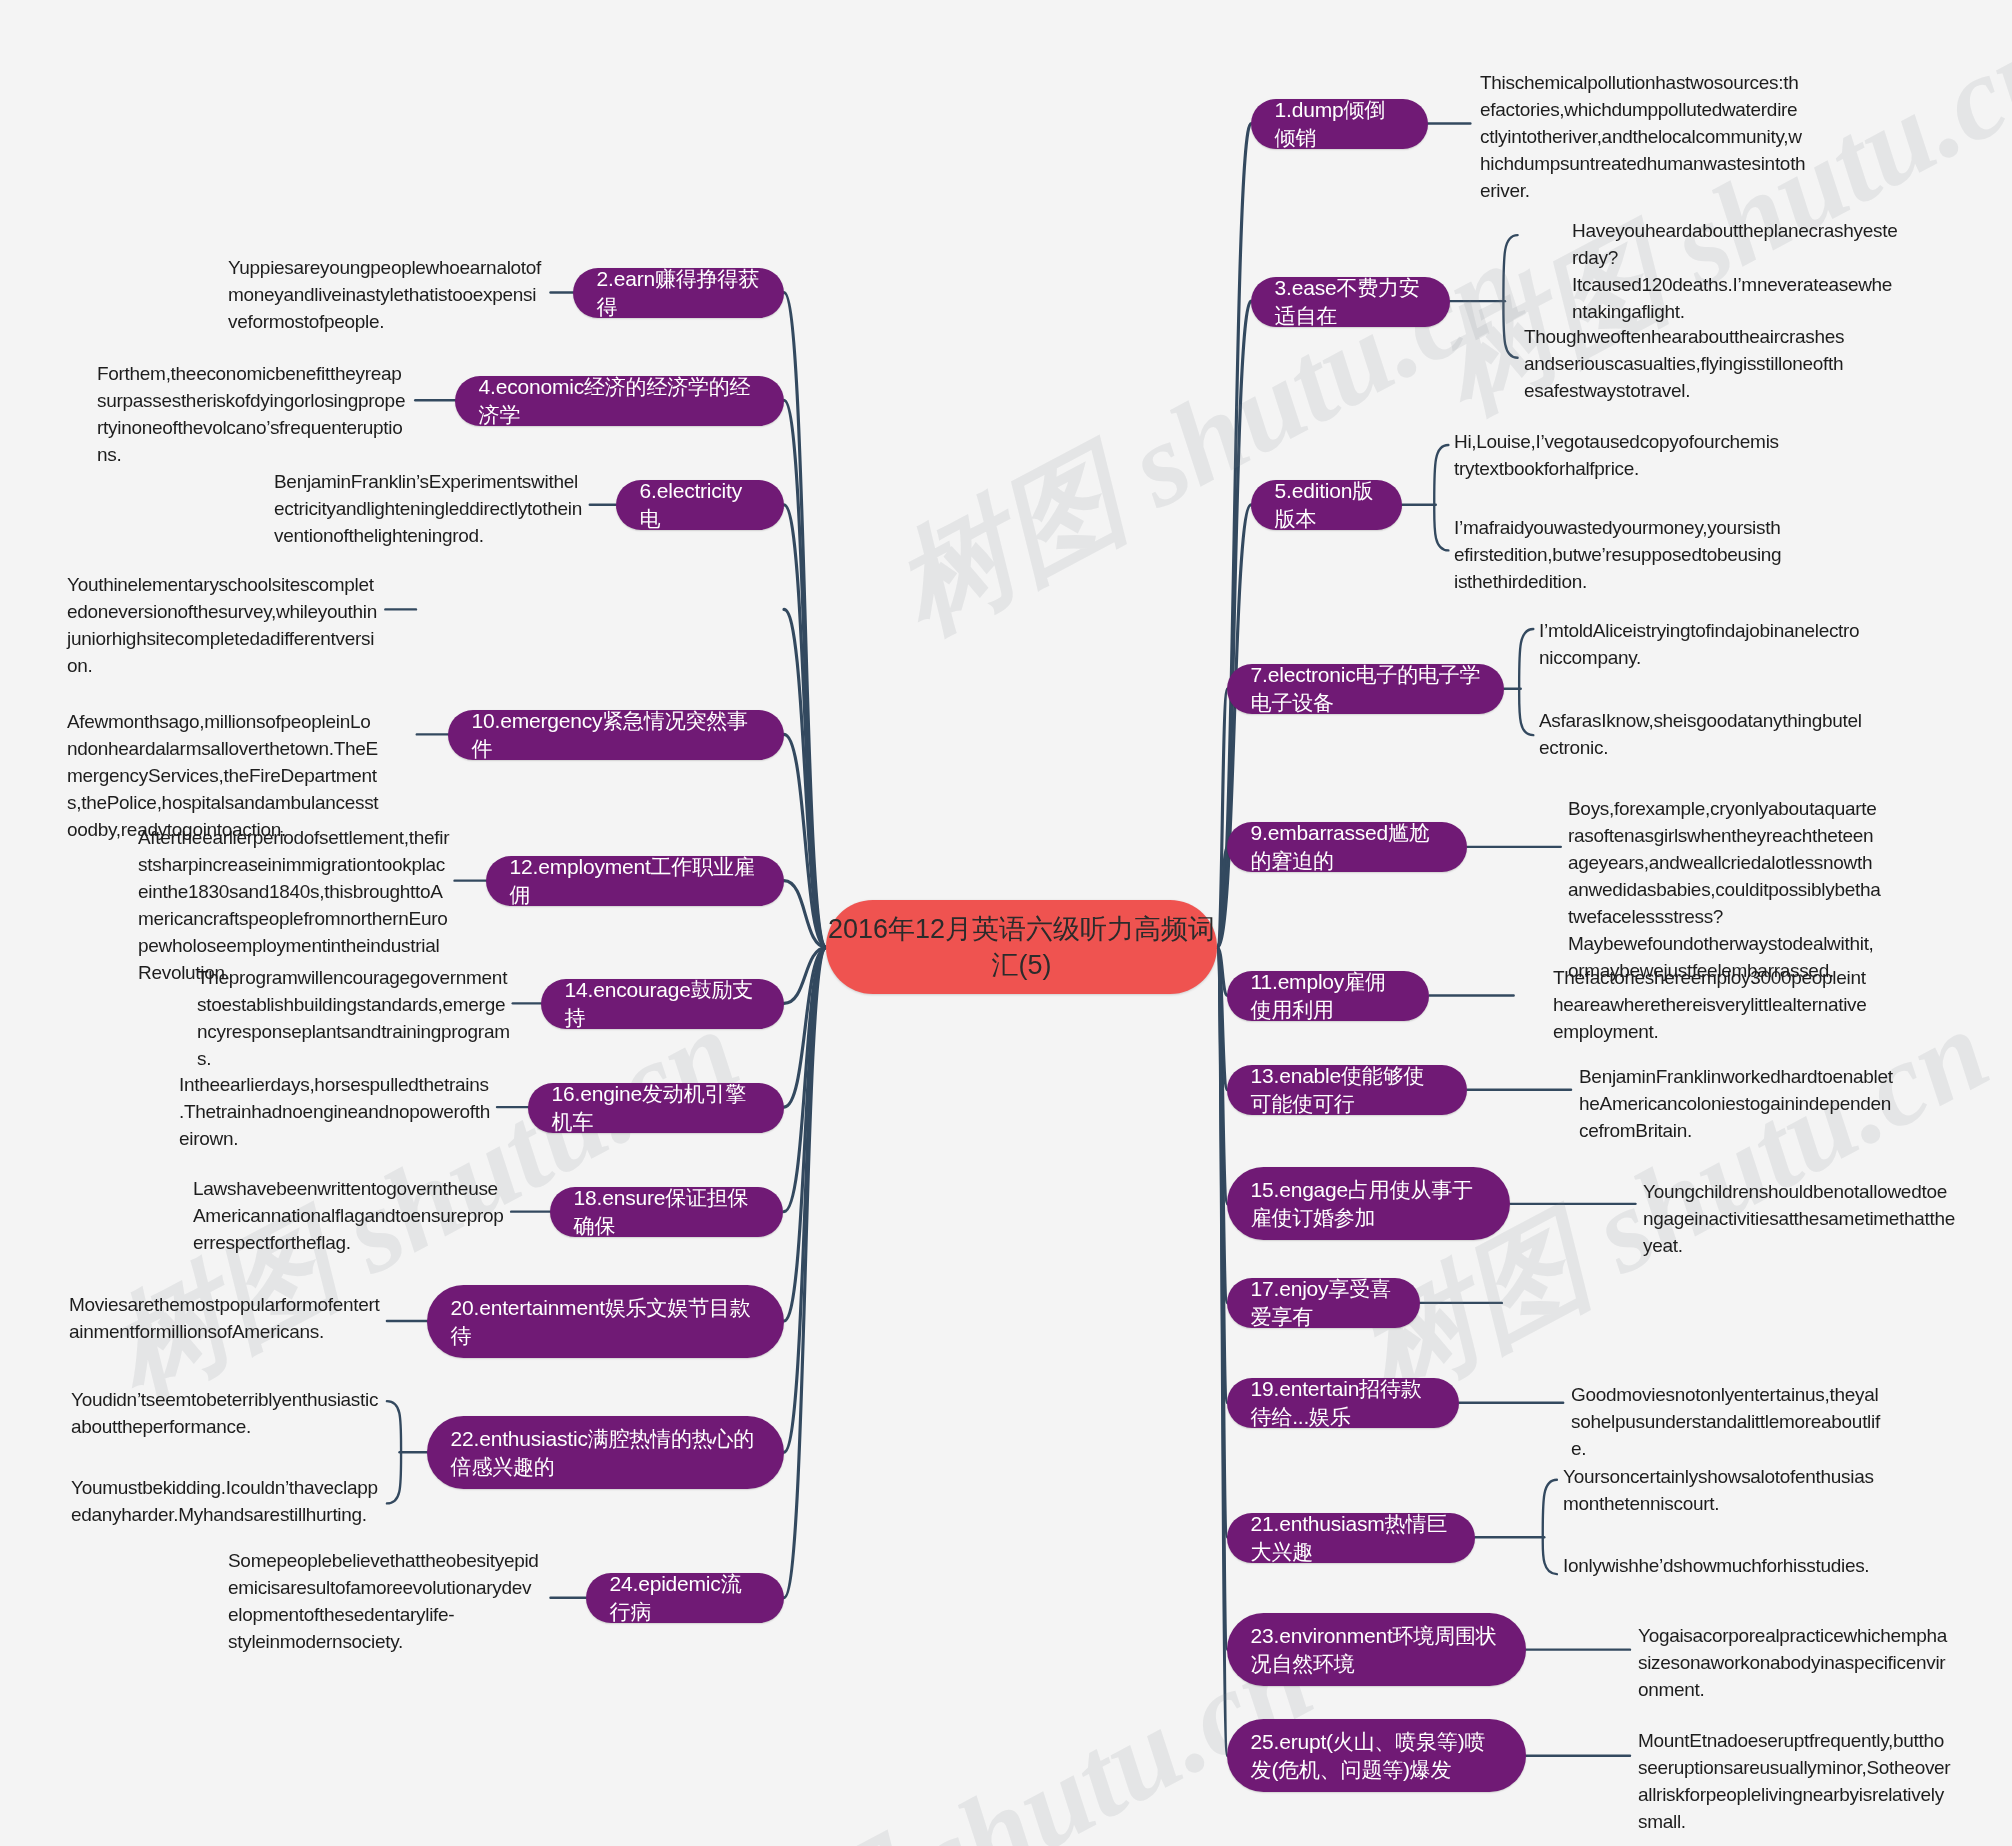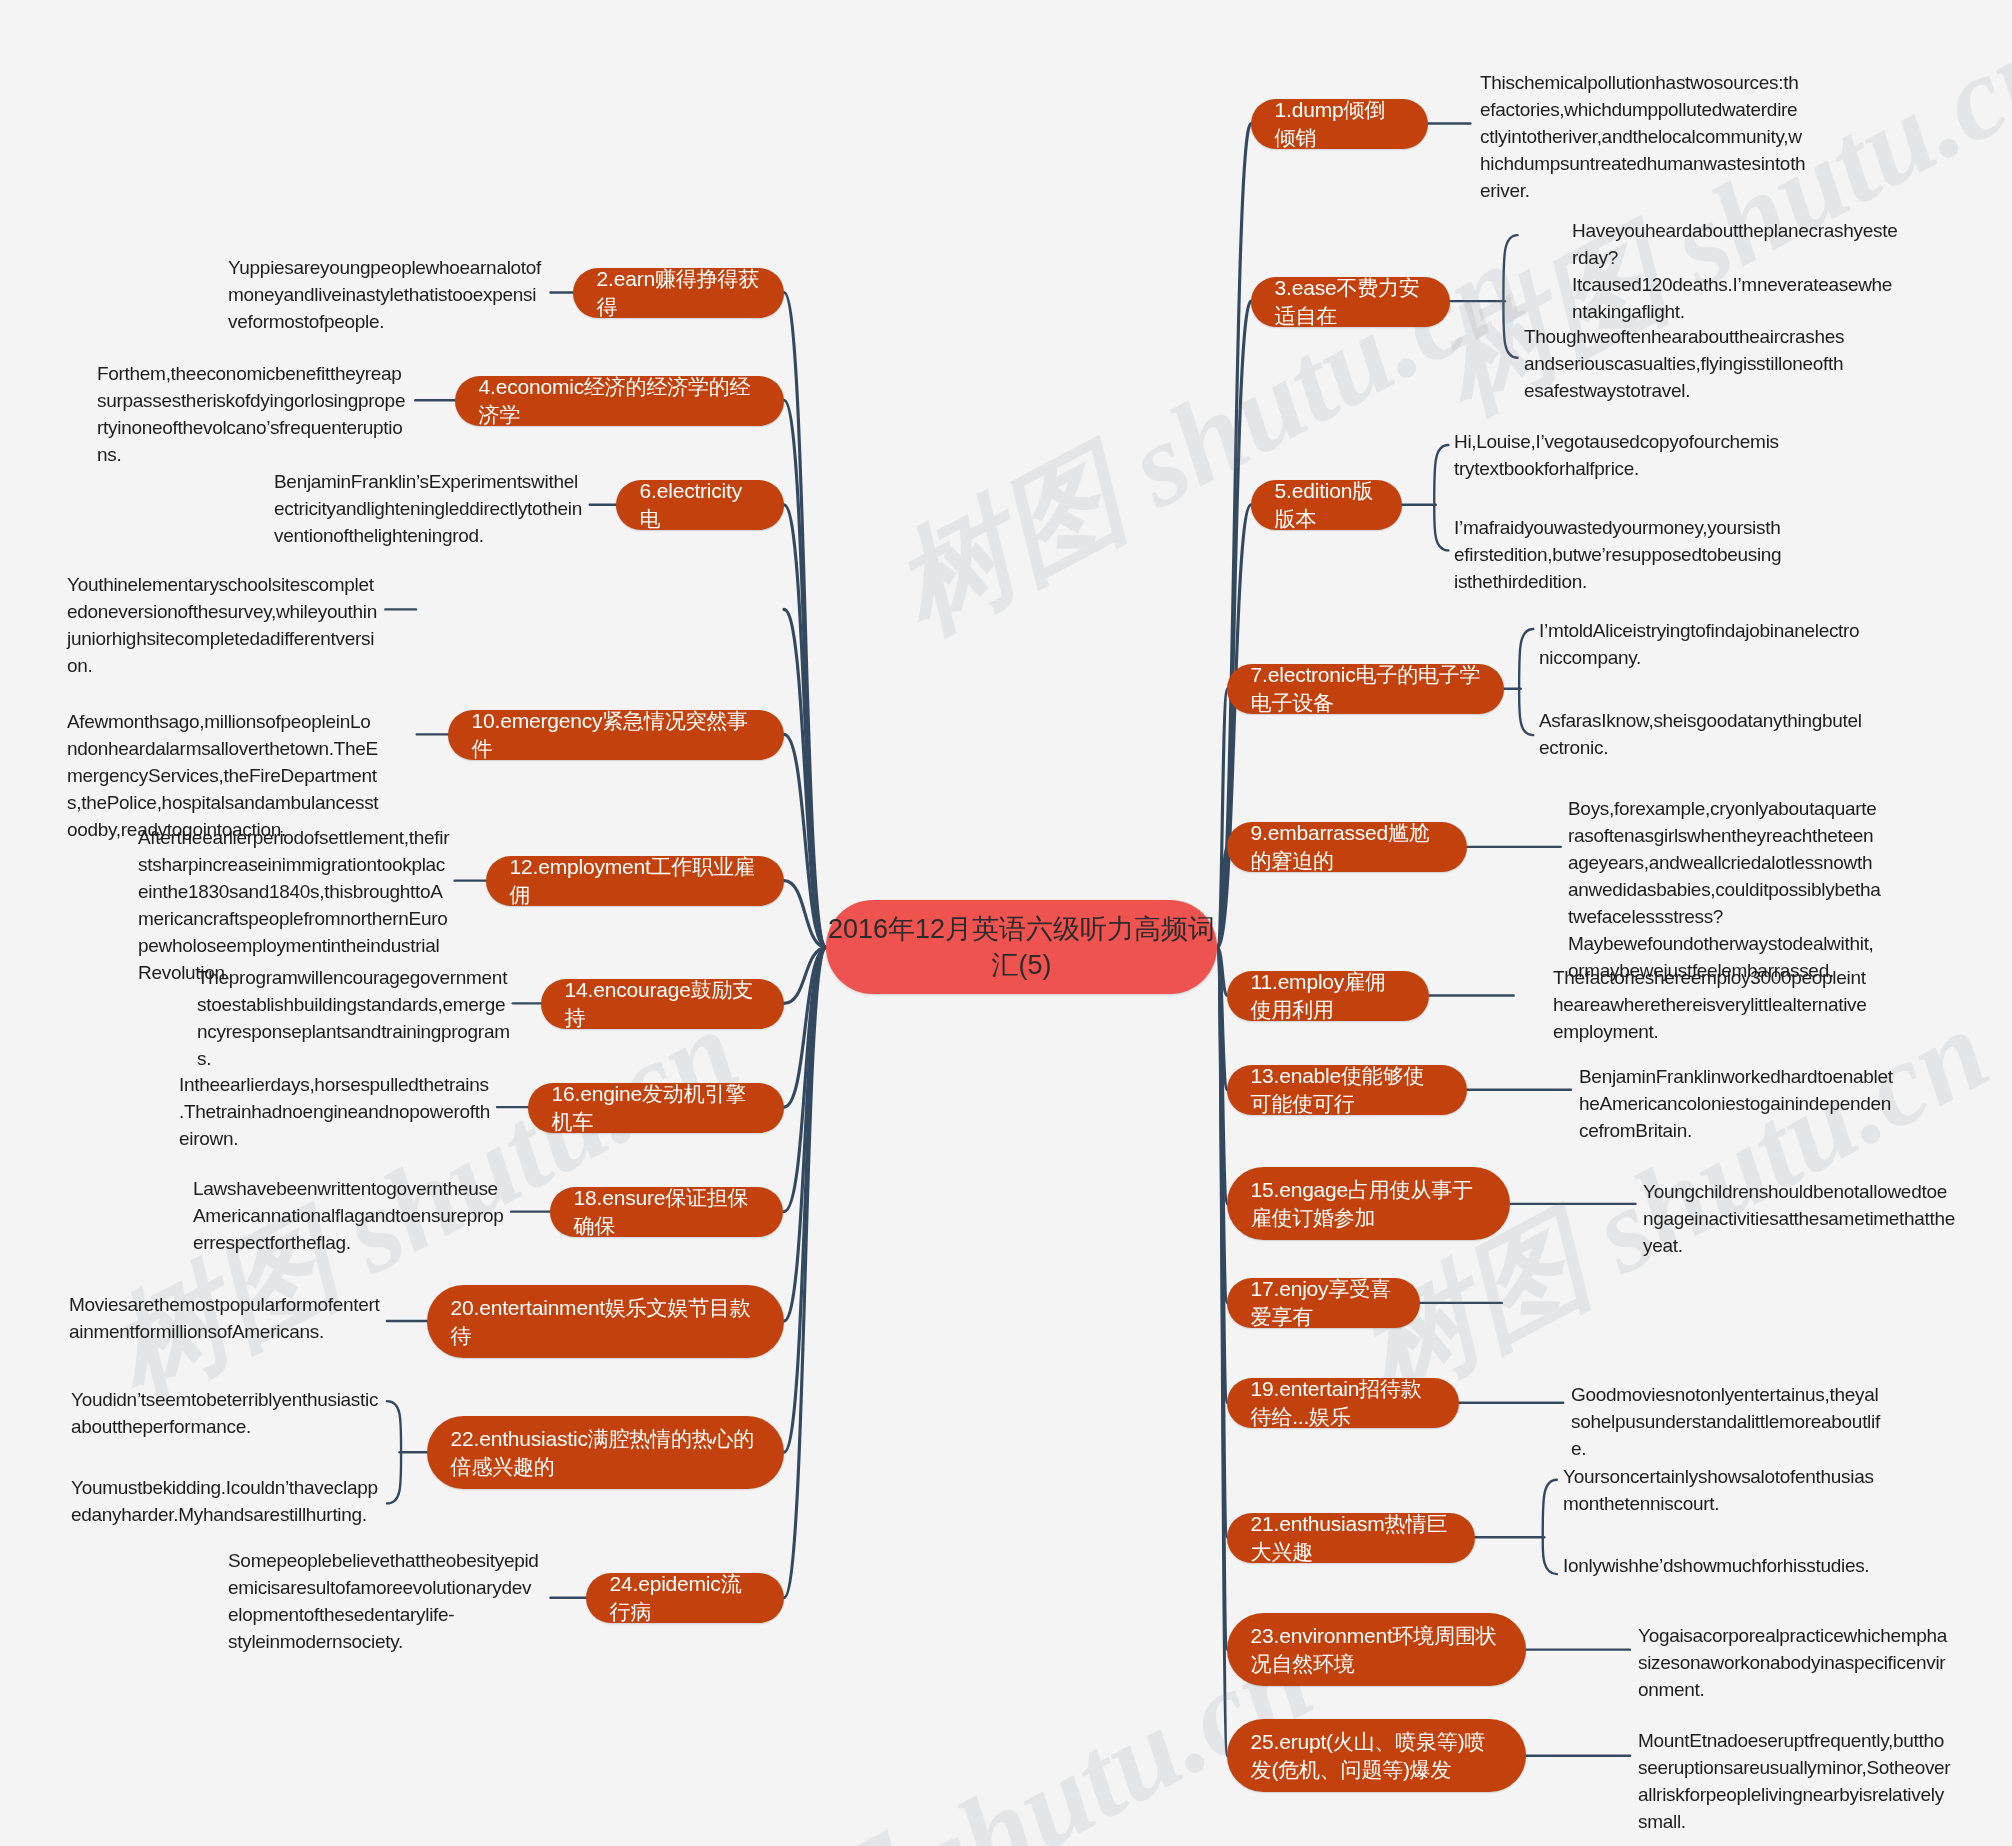--- a/index.html
+++ b/index.html
@@ -18,21 +18,21 @@
     font-family: "Liberation Serif", "DejaVu Serif", serif;
     font-style: italic;
     font-weight: bold;
     color: rgba(120,128,138,0.13);
     white-space: nowrap;
     user-select: none;
   }
 
   .node {
     position: absolute;
-    background: #c2410c;
+    background: #701a75;
     color: #ffffff;
     border-radius: 785px;
     display: flex;
     align-items: center;
     padding: 11px 23.6px;
     line-height: 1.32;
     letter-spacing: -0.2px;
     box-shadow: 0 0.8px 1.6px rgba(0,0,0,0.18);
   }
   .node.two-line { border-radius: 47px; }

